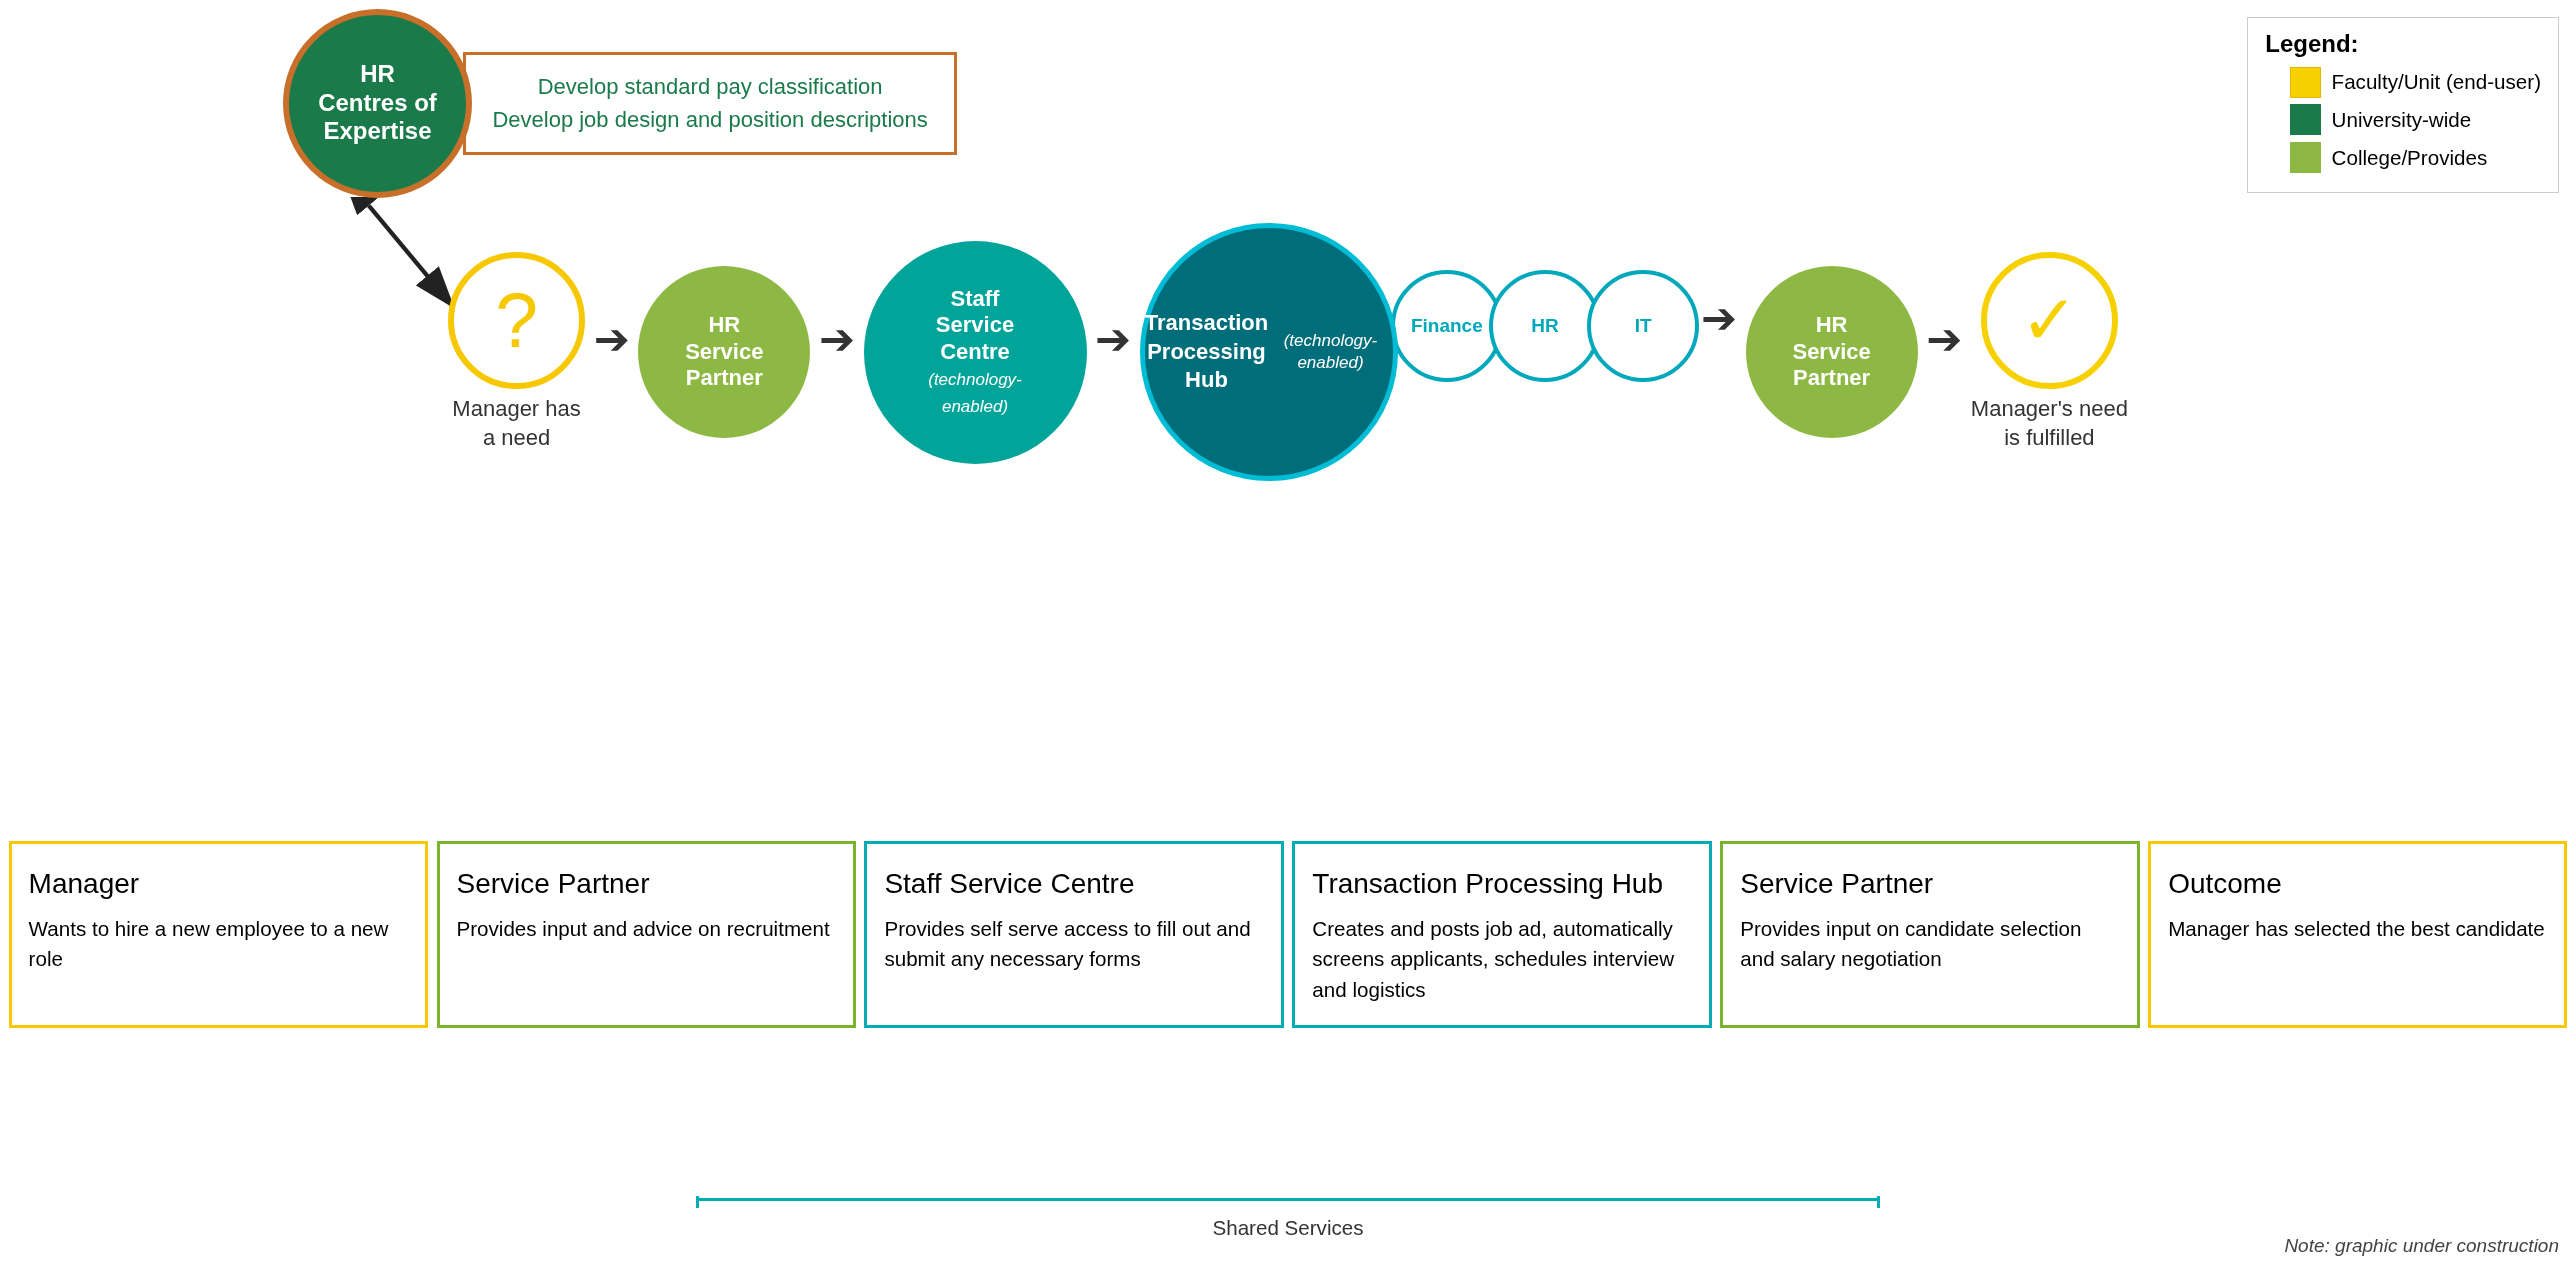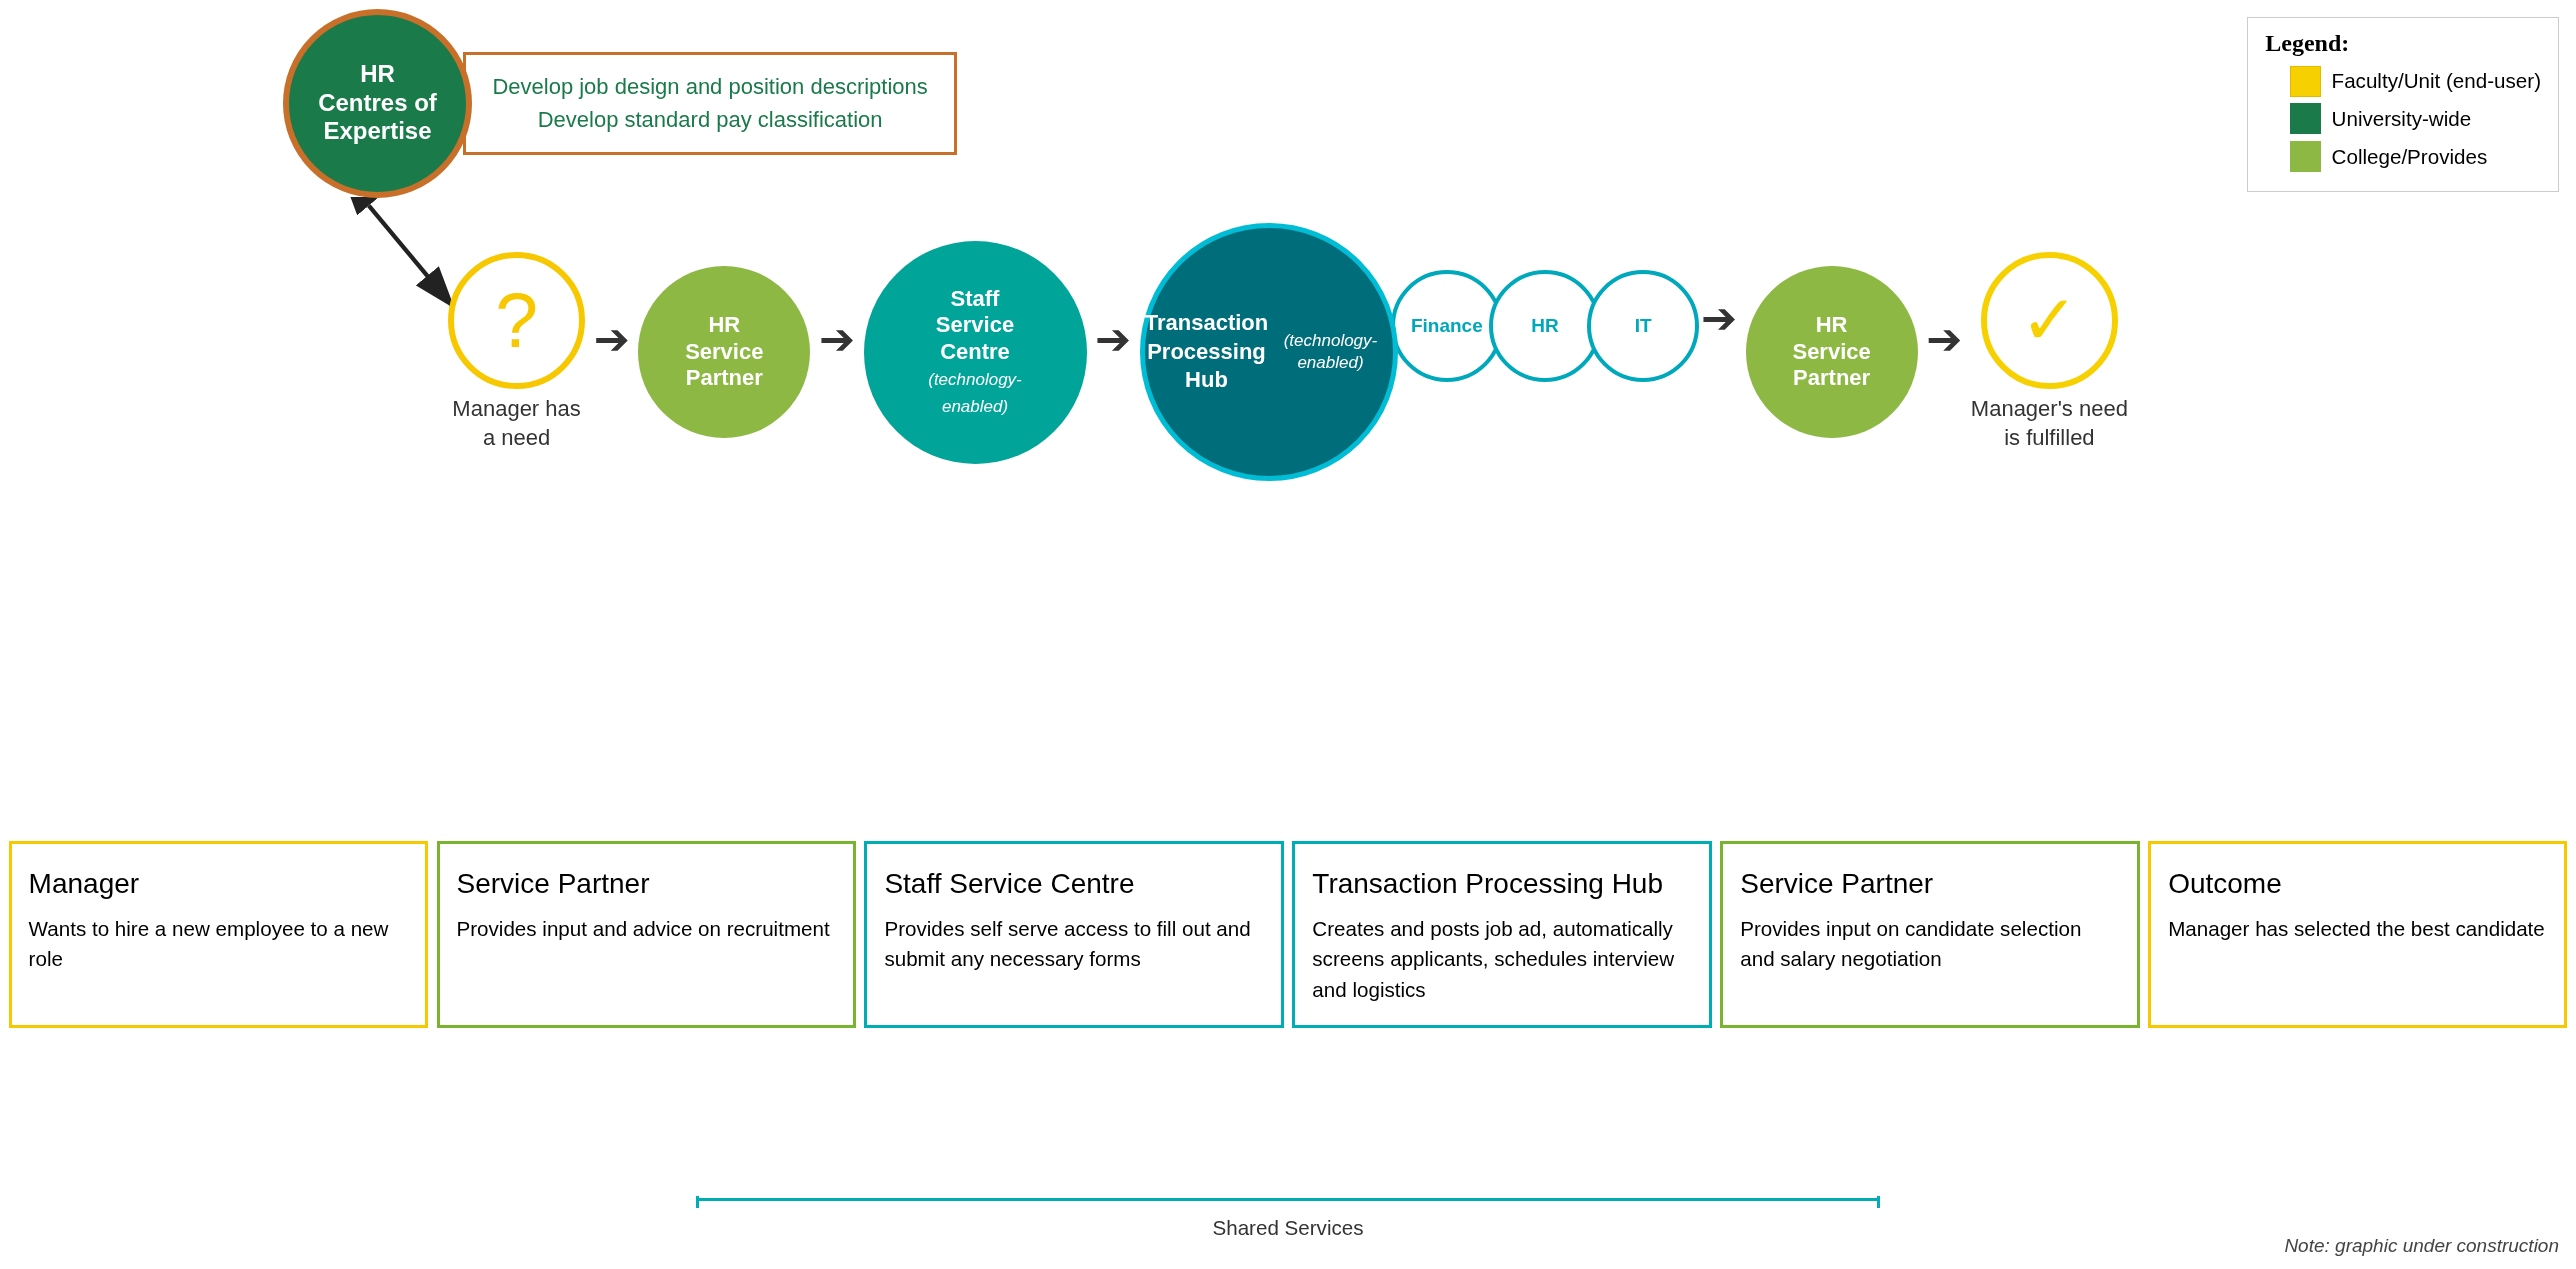--- a/index.html
+++ b/index.html
@@ -18,21 +18,20 @@
       top: 17px;
       right: 17px;
       border: 0.9px solid #ccc;
       padding: 12px 17px;
       background: #fff;
     }
     .legend-title {
       font-weight: bold;
       font-size: 24px;
       margin-bottom: 8.6px;
-      font-family: Liberation Serif, serif;
     }
     .legend-item {
       display: flex;
       align-items: center;
       margin-bottom: 6.9px;
       font-size: 20.6px;
       padding-left: 25px;
     }
     .legend-swatch {
       width: 31px;
@@ -313,22 +312,22 @@
   </div>
   <div class="legend-item">
     <div class="legend-swatch" style="background:#8db843;"></div>
     <span>College/Provides</span>
   </div>
 </div>
 
 <div class="coe-section">
   <div class="coe-circle">HR<br>Centres of<br>Expertise</div>
   <div class="coe-text-box">
+    <div>Develop standard pay classification</div>
     <div>Develop job design and position descriptions</div>
-    <div>Develop standard pay classification</div>
   </div>
 </div>
 
 <svg class="double-arrow-svg" width="172" height="172" viewBox="0 0 200 200">
 
   <defs>
     <marker id="arrowhead" markerWidth="10" markerHeight="7" refX="10" refY="3.5" orient="auto">
       <polygon points="0 0, 10 3.5, 0 7" fill="#222"></polygon>
     </marker>
     <marker id="arrowhead-start" markerWidth="10" markerHeight="7" refX="0" refY="3.5" orient="auto-start-reverse">

